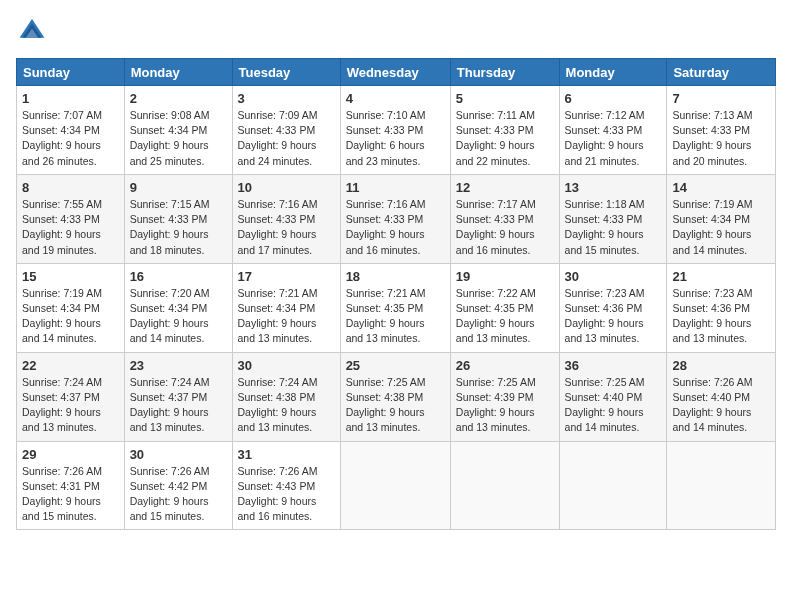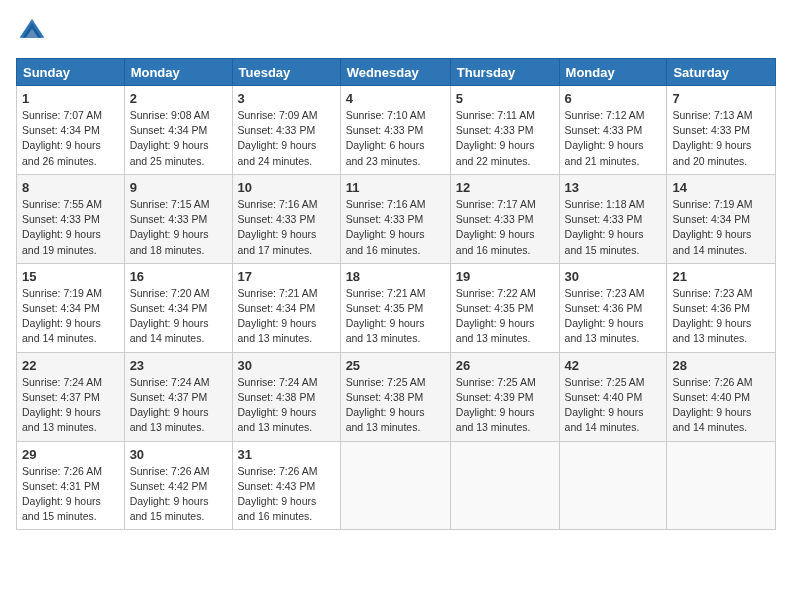--- a/index.html
+++ b/index.html
@@ -234,21 +234,21 @@
           </td>
           <td>
             <span class="day-num">25</span>
             <div class="day-info"><span>Sunrise: 7:25 AM</span><br><span>Sunset: 4:38 PM</span><br><span>Daylight: 9 hours and 13 minutes.</span></div>
           </td>
           <td>
             <span class="day-num">26</span>
             <div class="day-info"><span>Sunrise: 7:25 AM</span><br><span>Sunset: 4:39 PM</span><br><span>Daylight: 9 hours and 13 minutes.</span></div>
           </td>
           <td>
-            <span class="day-num">42</span>
+            <span class="day-num">36</span>
             <div class="day-info"><span>Sunrise: 7:25 AM</span><br><span>Sunset: 4:40 PM</span><br><span>Daylight: 9 hours and 14 minutes.</span></div>
           </td>
           <td>
             <span class="day-num">28</span>
             <div class="day-info"><span>Sunrise: 7:26 AM</span><br><span>Sunset: 4:40 PM</span><br><span>Daylight: 9 hours and 14 minutes.</span></div>
           </td>
         </tr>
         <tr>
           <td>
             <span class="day-num">29</span>

